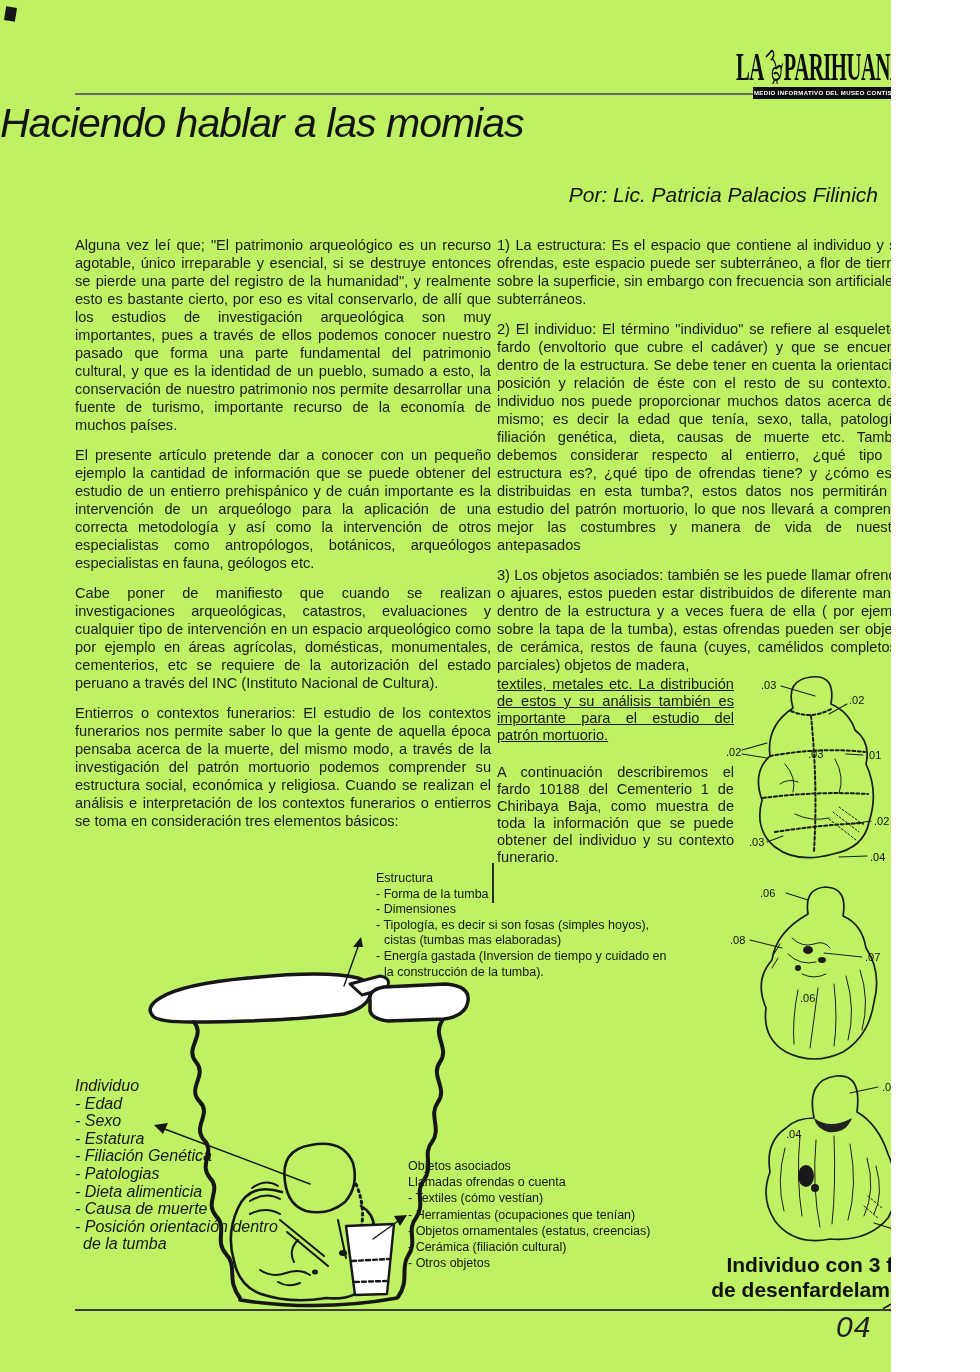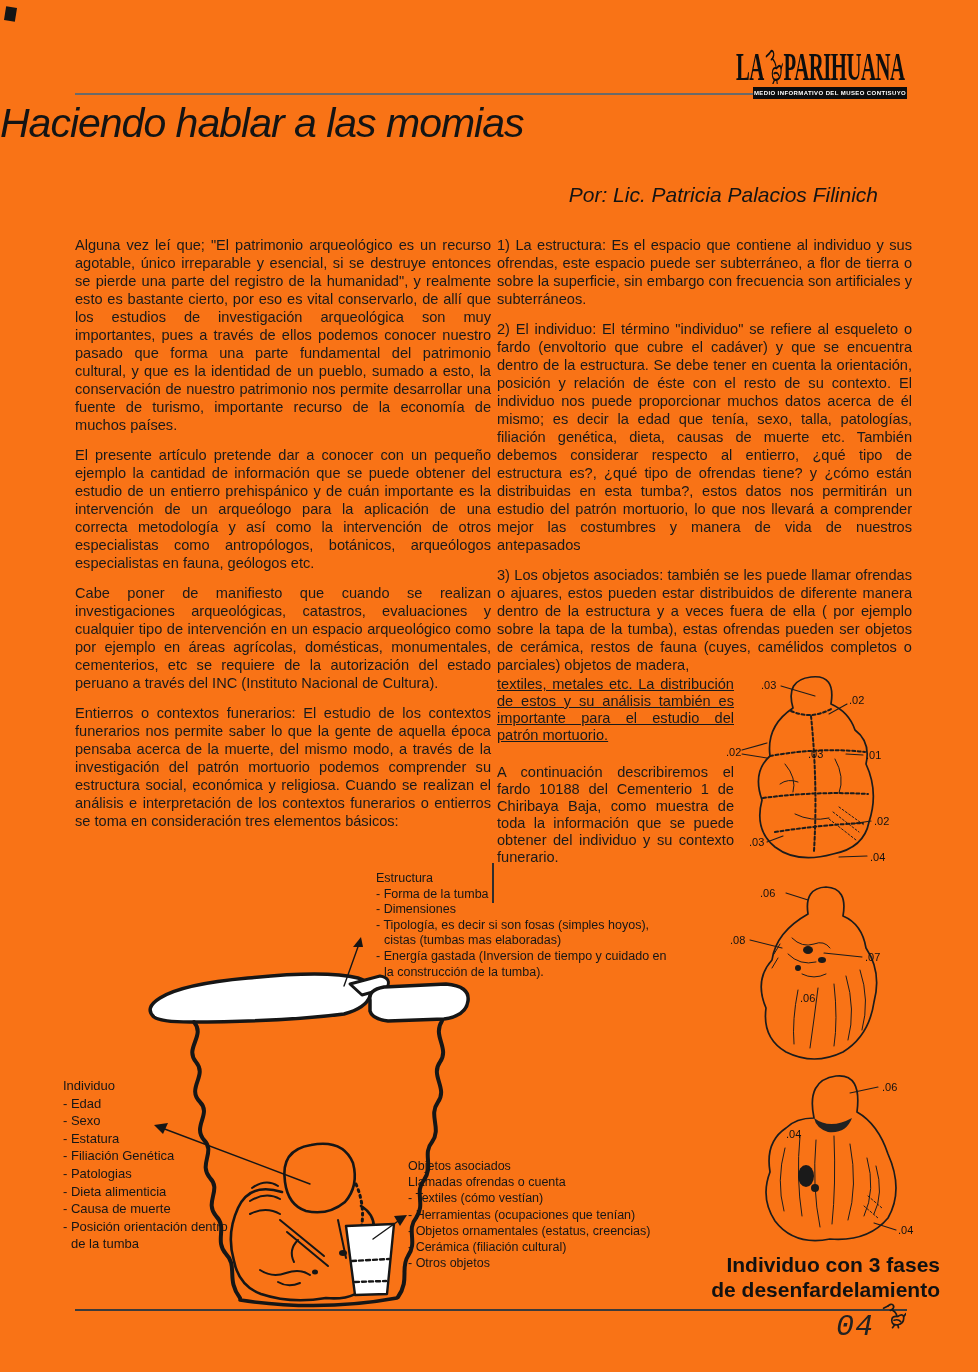--- a/index.html
+++ b/index.html
@@ -1,16 +1,16 @@
 <!DOCTYPE html>
 <html><head>
 <meta charset="utf-8">
 <style>
   html,body{margin:0;padding:0;background:#fff;}
-  .page{position:relative;width:978px;height:1372px;background:#f97316;overflow:hidden;
+  .page{position:relative;width:891px;height:1372px;background:#bef264;overflow:hidden;
         font-family:"Liberation Sans",sans-serif;color:#1c1c1c;}
   .corner-mark{position:absolute;left:5px;top:7px;width:11px;height:14px;background:#151515;transform:rotate(9deg);}
   .header-rule{position:absolute;left:75px;top:93px;width:678px;height:2px;background:#6a6a6a;}
   .masthead{position:absolute;left:736px;top:48px;}
   .masthead-name{display:flex;align-items:flex-end;font-family:"Liberation Serif",serif;
     font-weight:700;font-size:40px;line-height:38px;letter-spacing:-1px;white-space:nowrap;color:#0e0e0e;
     transform:scaleX(0.52);transform-origin:left bottom;}
   .masthead-name .bird{margin:0 2px 2px 2px;}
   .masthead-bar{position:absolute;left:17px;top:39px;width:154px;height:12px;background:#0d0d0d;
     color:#fff;font-size:6px;font-weight:700;letter-spacing:.4px;display:flex;align-items:center;justify-content:center;
@@ -22,28 +22,28 @@
   .col{position:absolute;width:416px;font-size:14.6px;line-height:18px;text-align:justify;color:#1a1a1a;}
   .col p{margin:0 0 12px 0;}
   .col p.mb0{margin-bottom:2px;}
   .col-left{left:75px;top:236px;}
   .col-right{left:497px;top:236px;width:415px;}
   .narrow{width:237px;line-height:17px;}
   .narrow p.gap{margin-bottom:20px;text-decoration:underline;}
   .ann{position:absolute;color:#161616;}
   .ann .ind{padding-left:8px;}
   .ann-estructura{left:376px;top:871px;font-size:12.5px;line-height:15.6px;}
-  .ann-individuo{left:63px;top:1077px;font-size:13px;line-height:17.6px;}
+  .ann-individuo{left:75px;top:1077px;font-size:16px;line-height:17.6px;font-style:italic;}
   .ann-objetos{left:408px;top:1158px;font-size:12.5px;line-height:16.2px;}
   .divider-stub{position:absolute;left:492px;top:863px;width:2px;height:40px;background:#2e2e2e;}
   .fig{position:absolute;}
   .caption{position:absolute;left:690px;top:1252px;width:250px;text-align:right;
     font-weight:700;font-size:21px;line-height:25px;color:#111;}
   .footer-line{position:absolute;left:75px;top:1309px;width:832px;height:2px;background:#3b3b3b;}
-  .page-num{position:absolute;left:836px;top:1310px;font-style:italic;font-size:30px;letter-spacing:1px;color:#222;font-family:Liberation Mono, monospace;}
+  .page-num{position:absolute;left:836px;top:1310px;font-style:italic;font-size:30px;letter-spacing:1px;color:#222;}
   .footer-bird{position:absolute;left:882px;top:1301px;}
   svg text{font-family:"Liberation Sans",sans-serif;}
 </style>
 </head>
 <body>
 
 <div class="page">
 
   <div class="corner-mark"></div>
   <div class="header-rule"></div>

